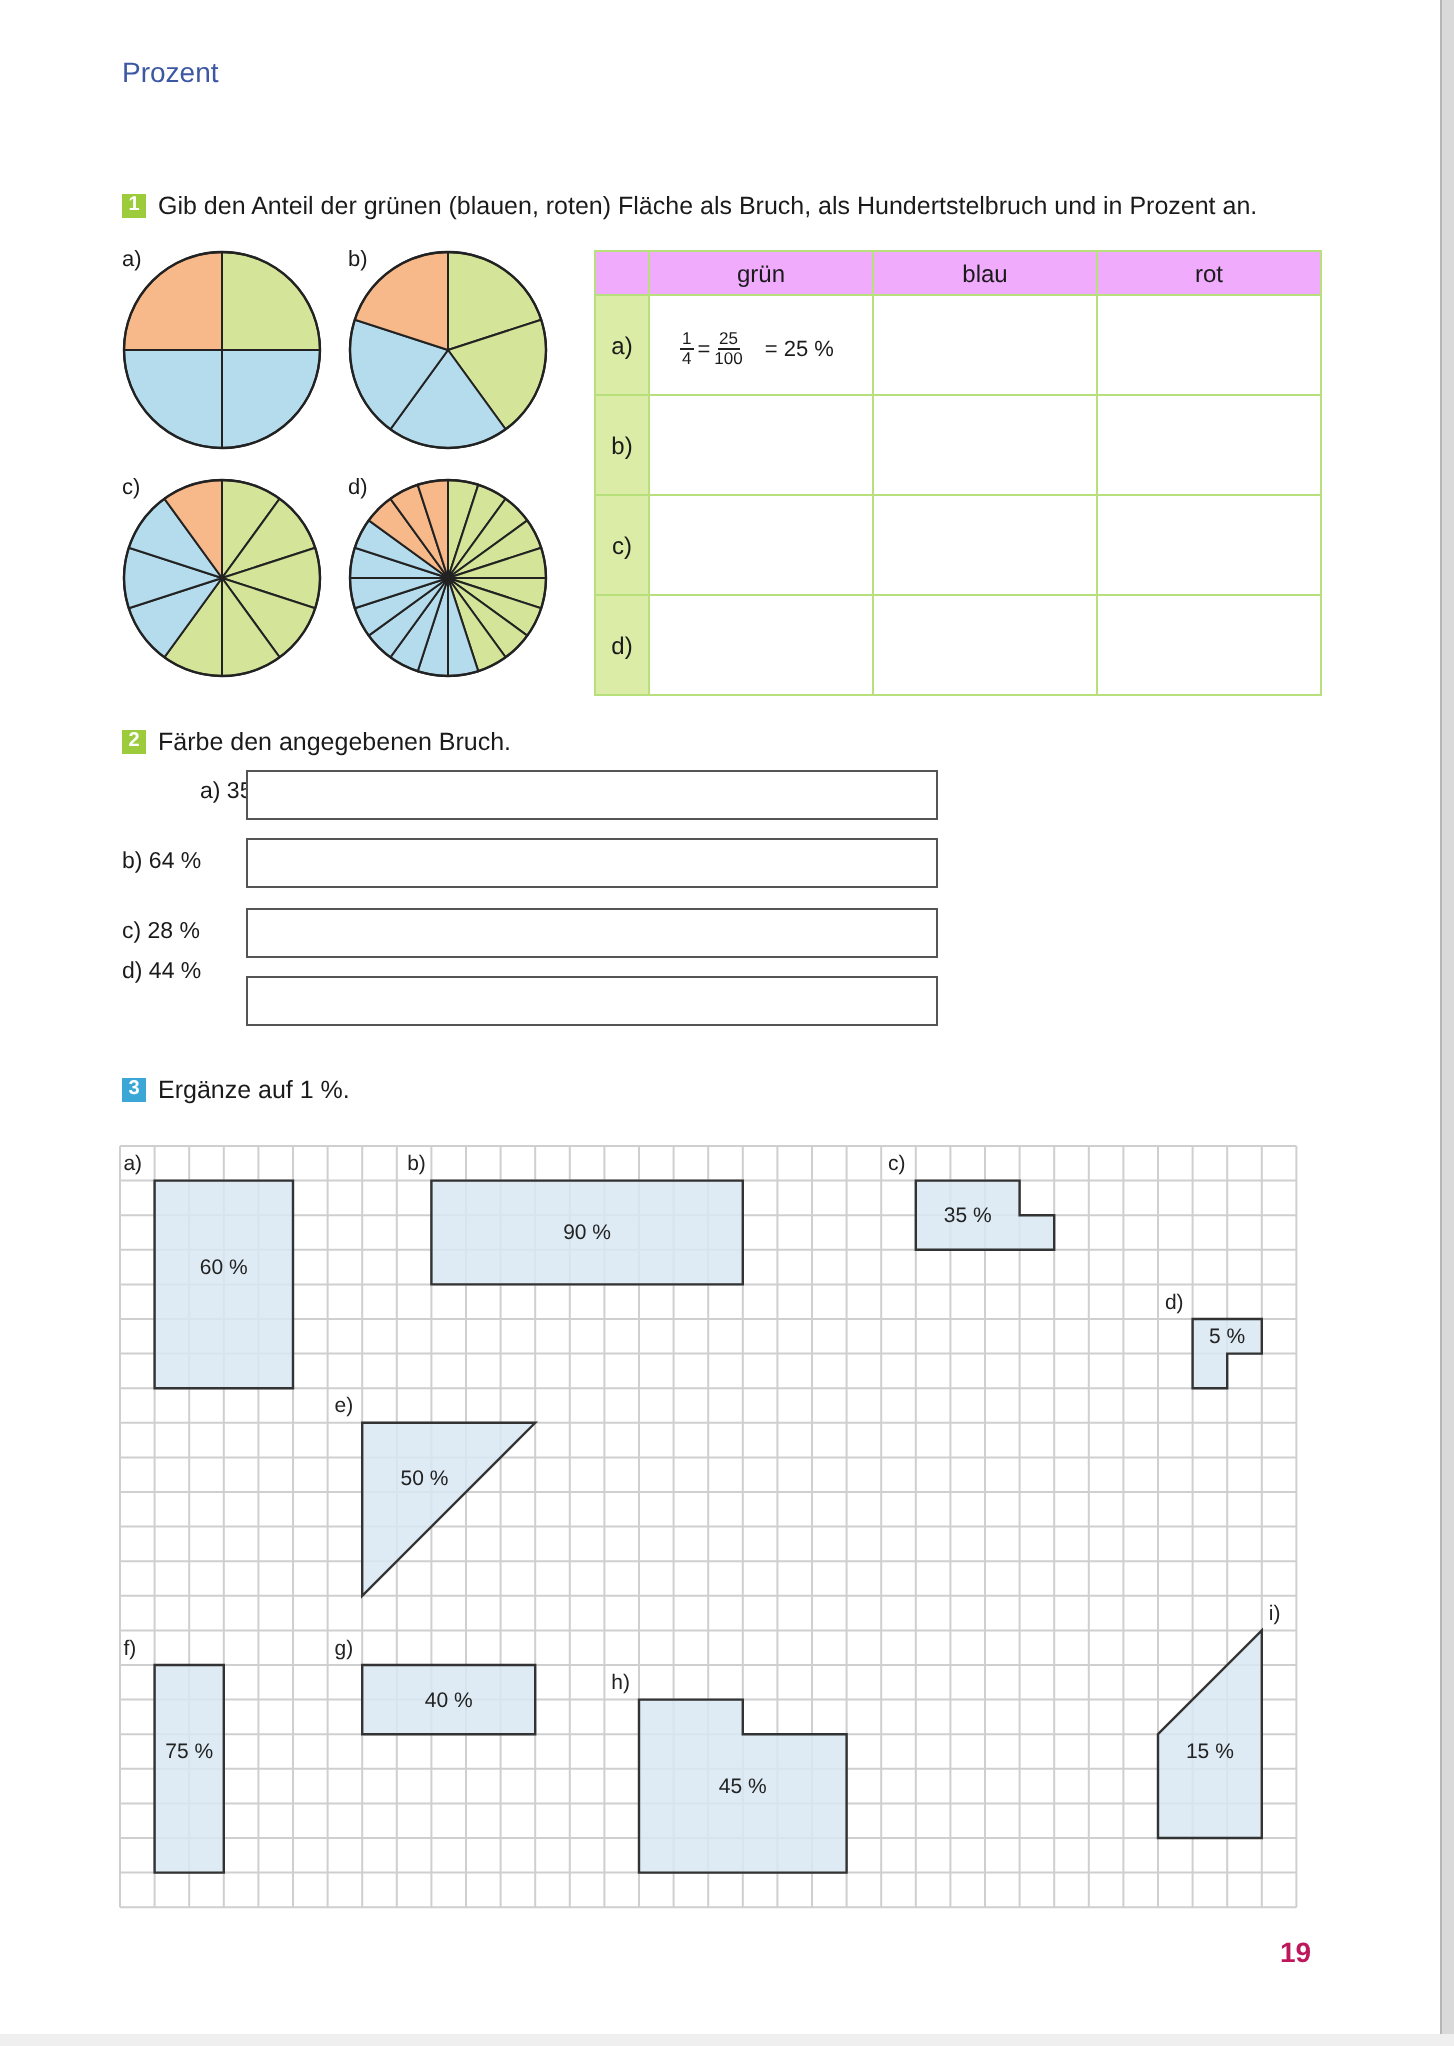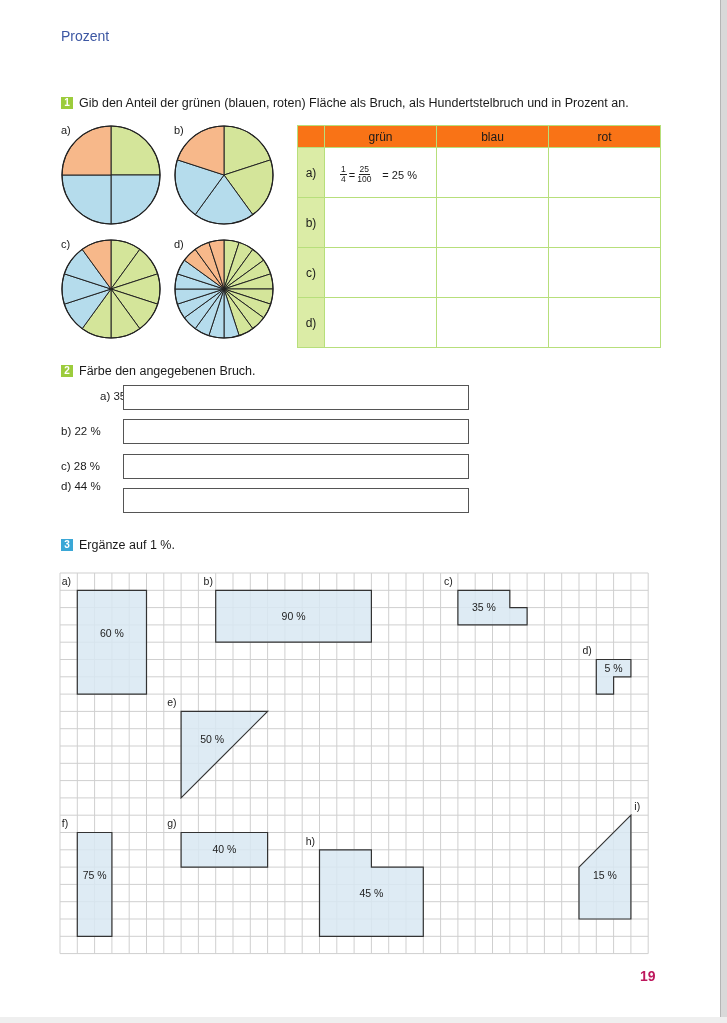--- a/index.html
+++ b/index.html
@@ -10,21 +10,21 @@
   .title { position:absolute; left:61px; top:28px; font-size:14px; font-weight:normal; color:#3c57a3; }
   .task { position:absolute; left:61px; font-size:12.5px; display:flex; align-items:center; }
   .num { display:inline-block; width:12px; height:12px; color:#fff; font-size:10px; font-weight:bold;
          text-align:center; line-height:12px; margin-right:6px; }
   .num.green { background:#9ccc3c; }
   .num.blue { background:#3aa7d6; }
   .pie-label { position:absolute; font-size:11px; }
   .pies svg { position:absolute; }
   table.t1 { position:absolute; left:297px; top:125px; border-collapse:collapse; }
   table.t1 td, table.t1 th { border:1.5px solid #b7df7b; font-size:12px; font-weight:normal; }
-  table.t1 th { background:#f97316; height:19px; }
+  table.t1 th { background:#f0abfc; height:19px; }
   table.t1 td.rl { background:#dbeca6; width:24px; text-align:center; }
   table.t1 td.cell { width:109px; height:47px; background:#fff; }
   .frac { display:inline-flex; align-items:center; font-size:11px; padding-left:14px; }
   .fr { display:inline-flex; flex-direction:column; align-items:center; font-size:8.5px; line-height:9px; }
   .fr span:first-child { border-bottom:1px solid #222; padding:0 1px; }
   .row2 { position:absolute; left:61px; font-size:11.5px; }
   .box2 { position:absolute; left:123px; width:344px; height:23px; border:1px solid #555; background:#fff; }
   .grid-wrap { position:absolute; left:0; top:0; }
   .shape-label { font-family:"Liberation Sans", sans-serif; font-size:10.5px; fill:#222; }
   .pagenum { position:absolute; left:640px; top:968px; font-size:14px; font-weight:bold; color:#be185d; }
@@ -147,21 +147,21 @@
   </tr>
 </tbody>
   </table>
 
 <div class="task" style="top:364px;">
   <span class="num green">2</span>
   <span>Färbe den angegebenen Bruch.</span>
 </div>
 <span class="row2" style="top:390px;margin-left:39px;">a) 35 %</span>
 <div class="box2" style="top:385px;"></div>
-<span class="row2" style="top:425px;">b) 22 %</span>
+<span class="row2" style="top:425px;">b) 64 %</span>
 <div class="box2" style="top:419px;"></div>
 <span class="row2" style="top:460px;">c) 28 %</span>
 <div class="box2" style="top:454px;"></div>
 <span class="row2" style="top:480px;">d) 44 %</span>
 <div class="box2" style="top:488px;"></div>
 
 <div class="task" style="top:538px;">
   <span class="num blue">3</span>
   <span>Ergänze auf 1 %.</span>
 </div>

